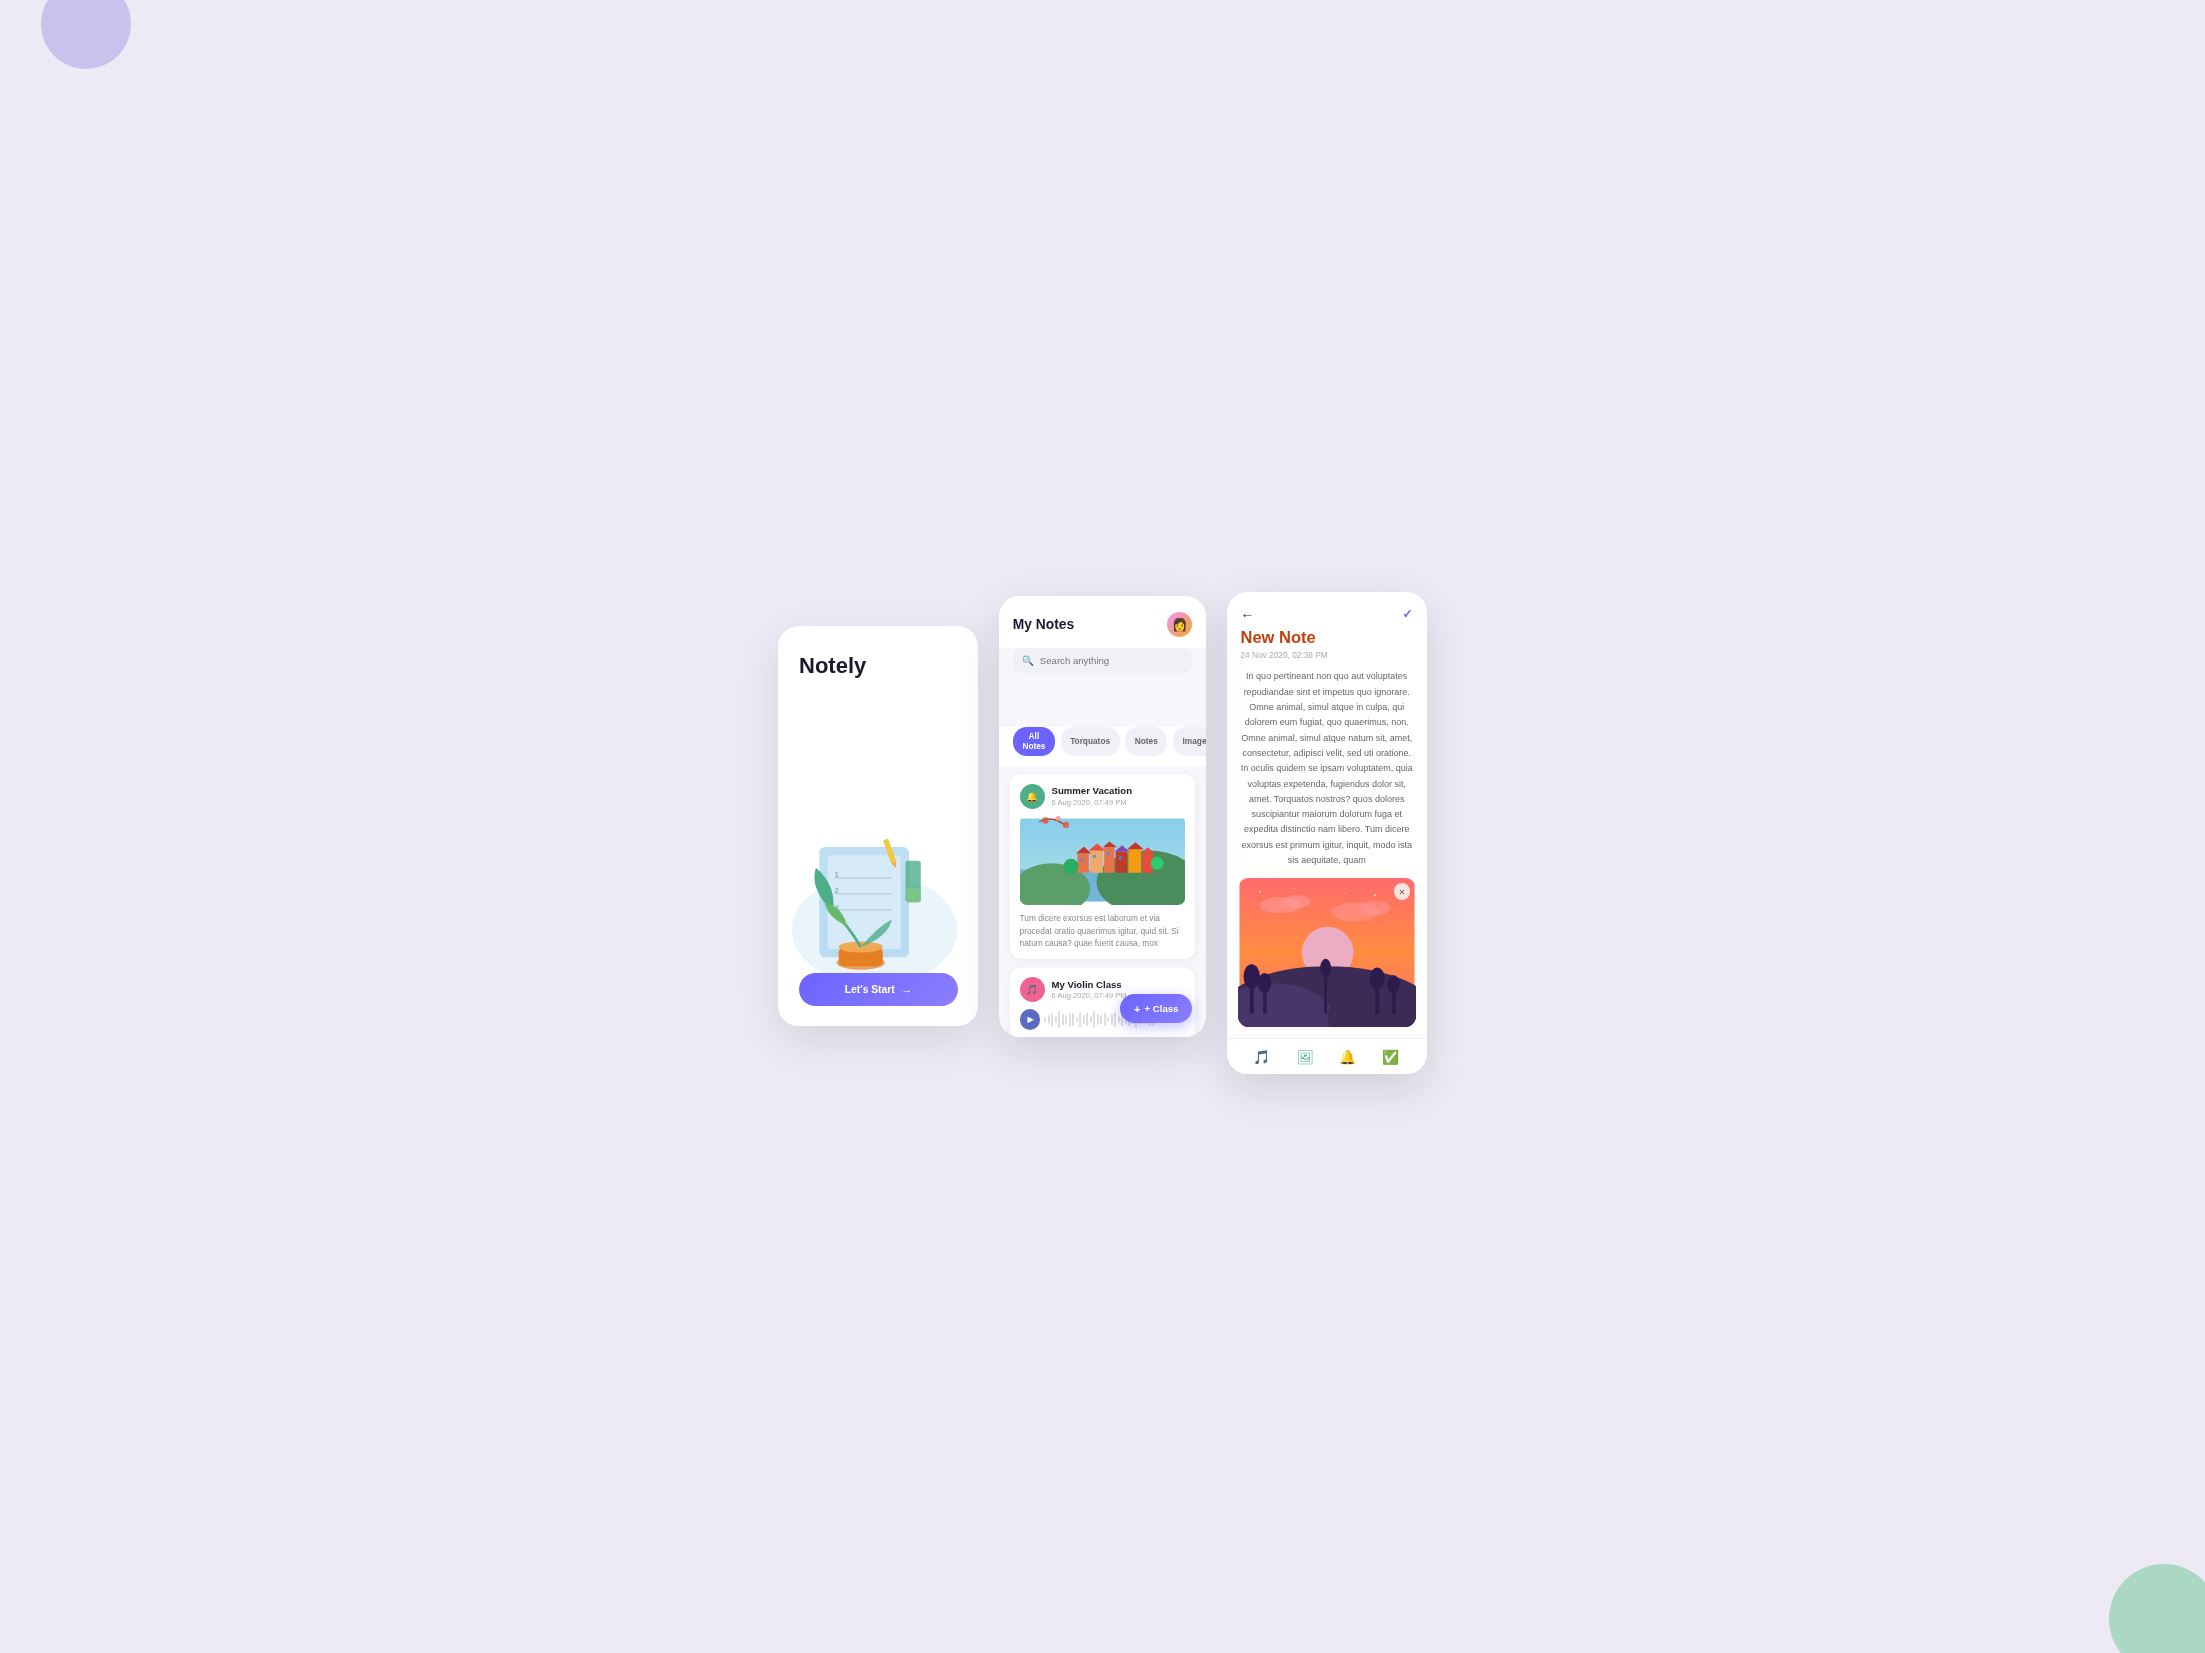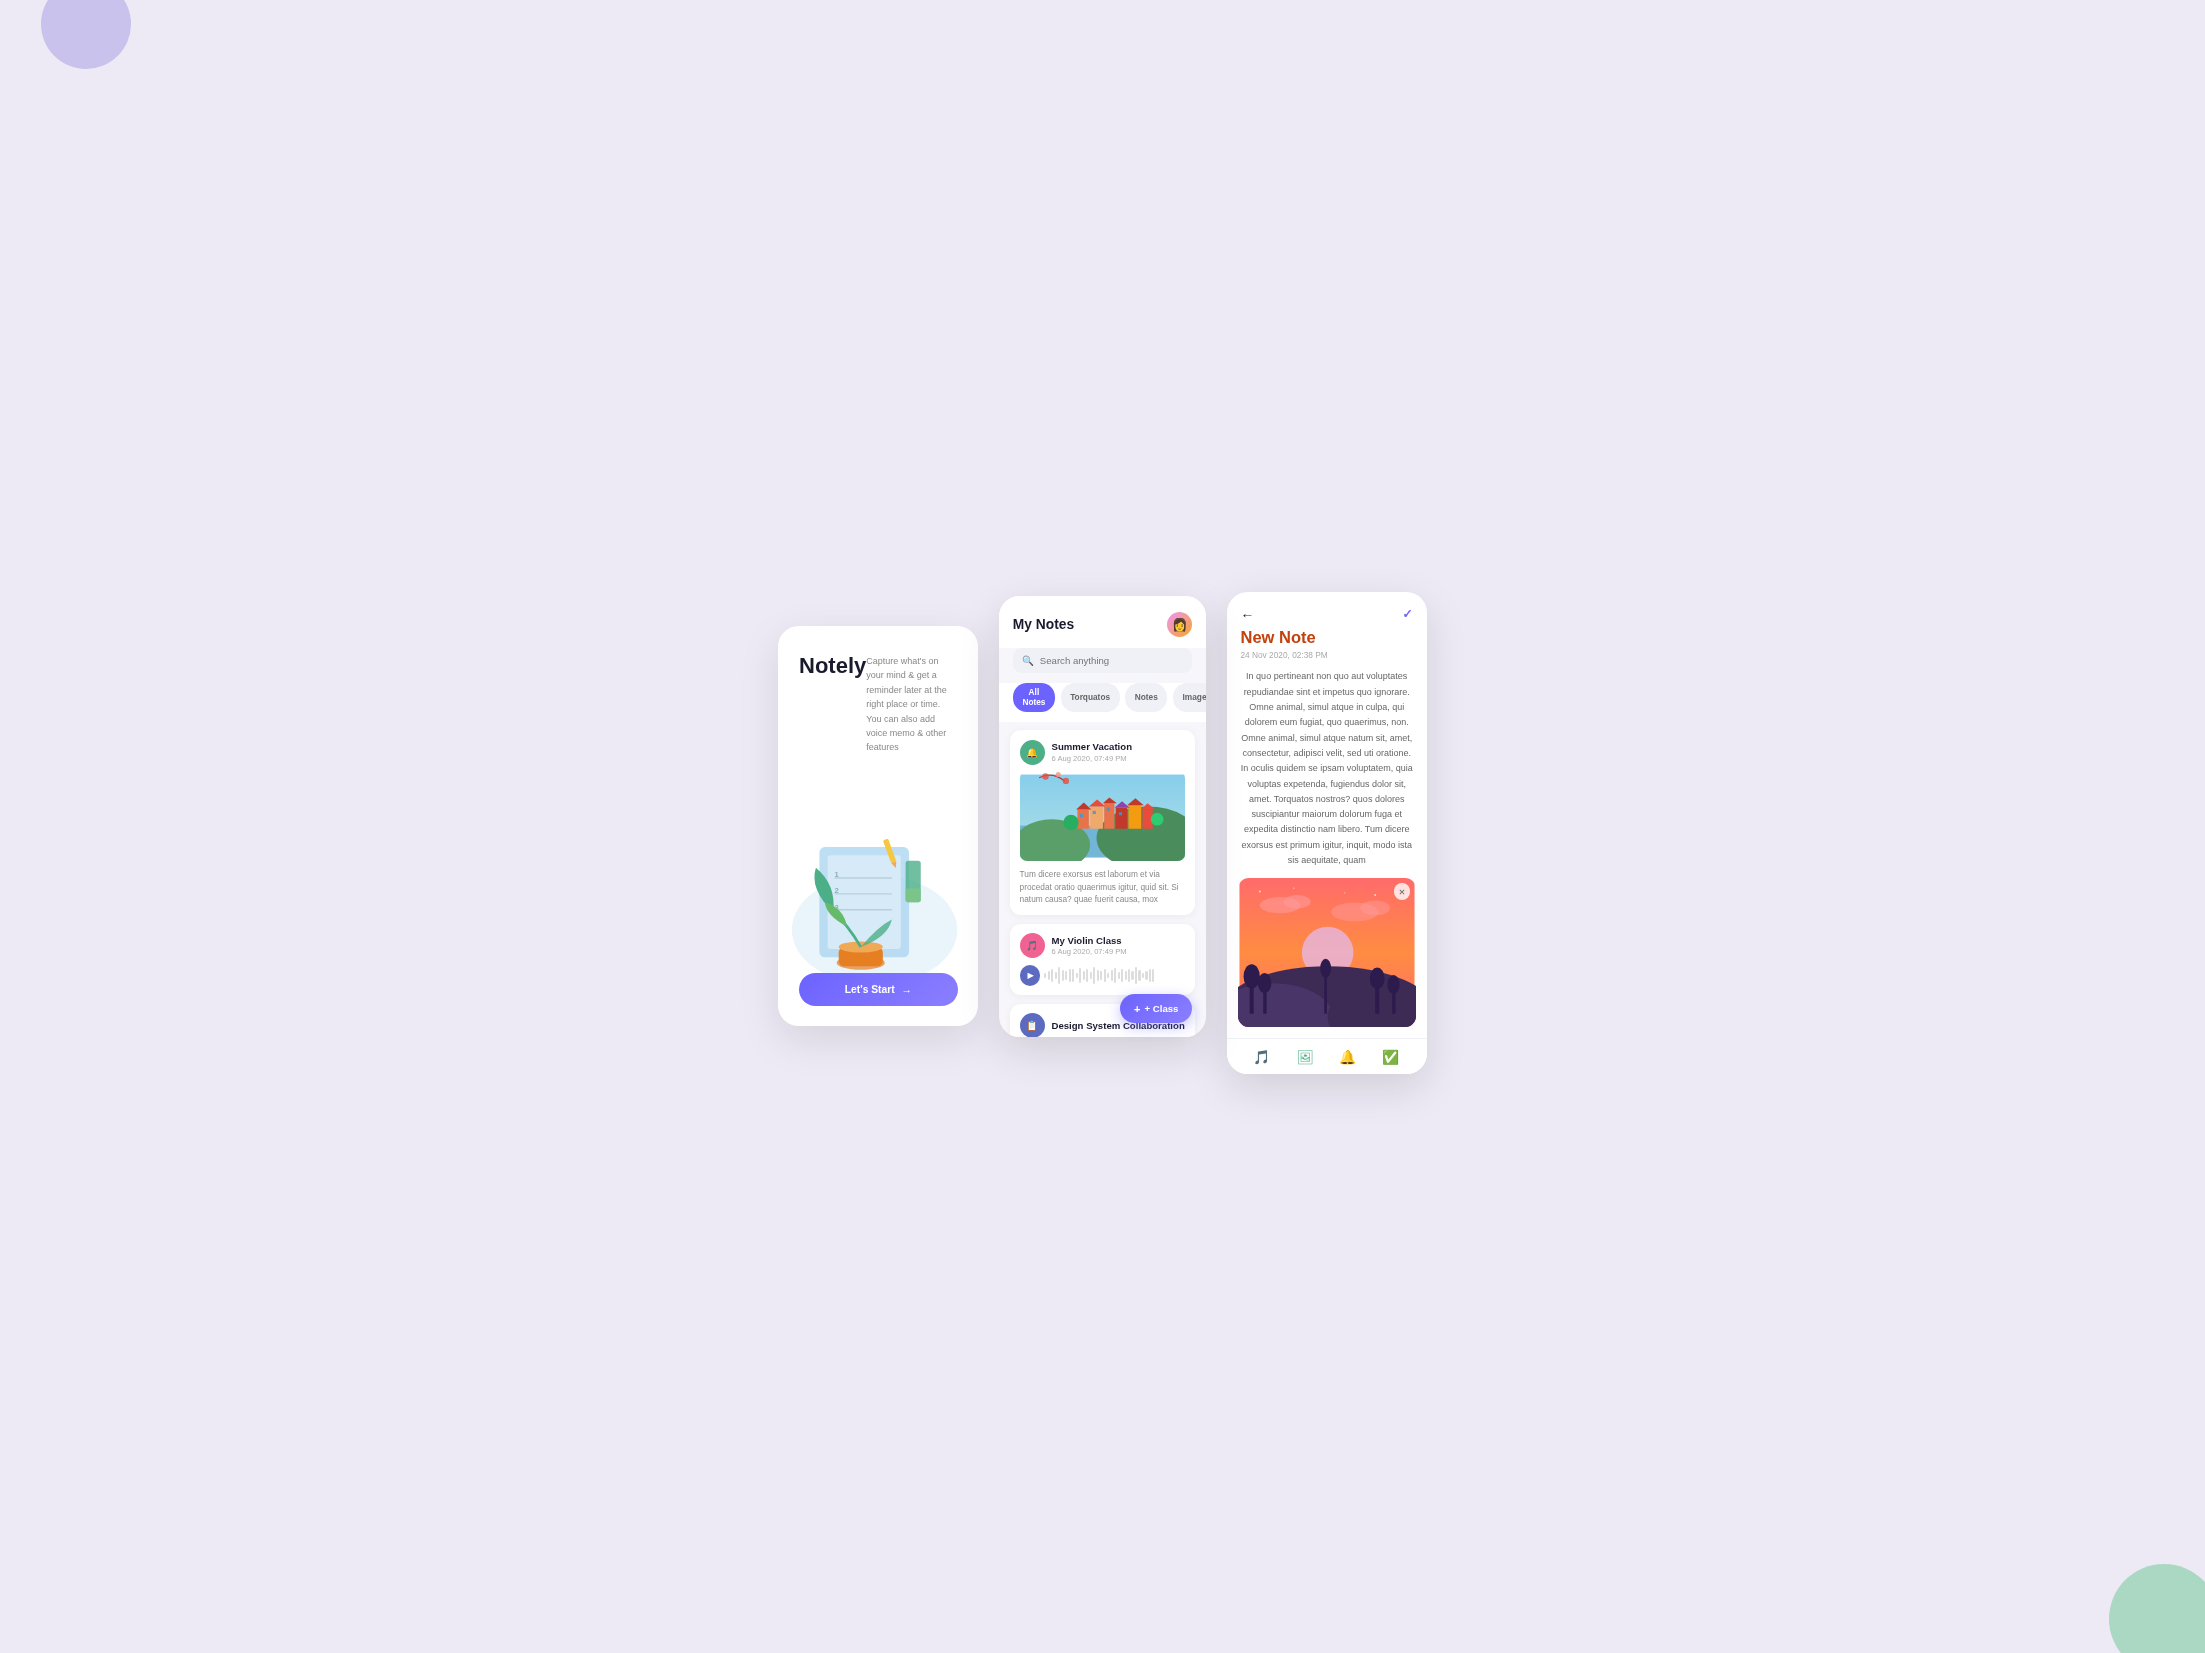--- a/index.html
+++ b/index.html
@@ -154,20 +154,21 @@
     .search-icon-inner {
       color: #aaa;
       font-size: 9.6px;
     }
 
     .filter-tabs {
       display: flex;
       gap: 5.5px;
       padding: 0 13.8px 9.6px;
       background: #fff;
+      margin-top: 44px;
     }
 
     .filter-tab {
       padding: 4.8px 9.6px;
       border-radius: 13.8px;
       font-size: 8.3px;
       font-weight: 600;
       cursor: pointer;
       border: none;
     }
@@ -424,21 +425,20 @@
 </head>
 <body>
 
 <div class="deco-circle-top-left"></div>
 <div class="deco-circle-bottom-right"></div>
 
 <div class="screens-container">
 
   <div class="screen-onboarding">
     <h1 class="app-title">Notely</h1>
-    <p class="app-desc">Capture what's on your mind &amp; get a reminder later at the right place or time. You can also add voice memo &amp; other features</p>
 
     <div class="plant-illustration">
       <svg width="200" height="207" viewBox="0 0 290 300">
 
         <ellipse cx="140" cy="220" rx="120" ry="80" fill="#d6eaf8" opacity="0.5"></ellipse>
 
         <rect x="60" y="100" width="130" height="160" rx="8" fill="#aed6f1" opacity="0.8"></rect>
         <rect x="72" y="112" width="106" height="136" rx="4" fill="#d6eaf8"></rect>
 
         <line x1="82" y1="145" x2="165" y2="145" stroke="#b8cfda" stroke-width="2"></line>

